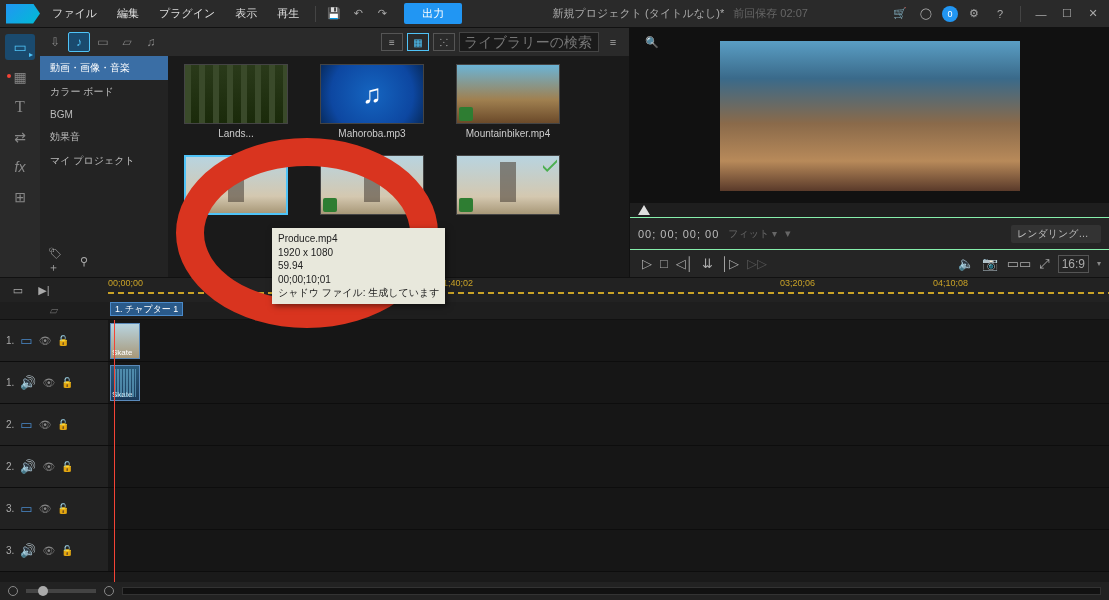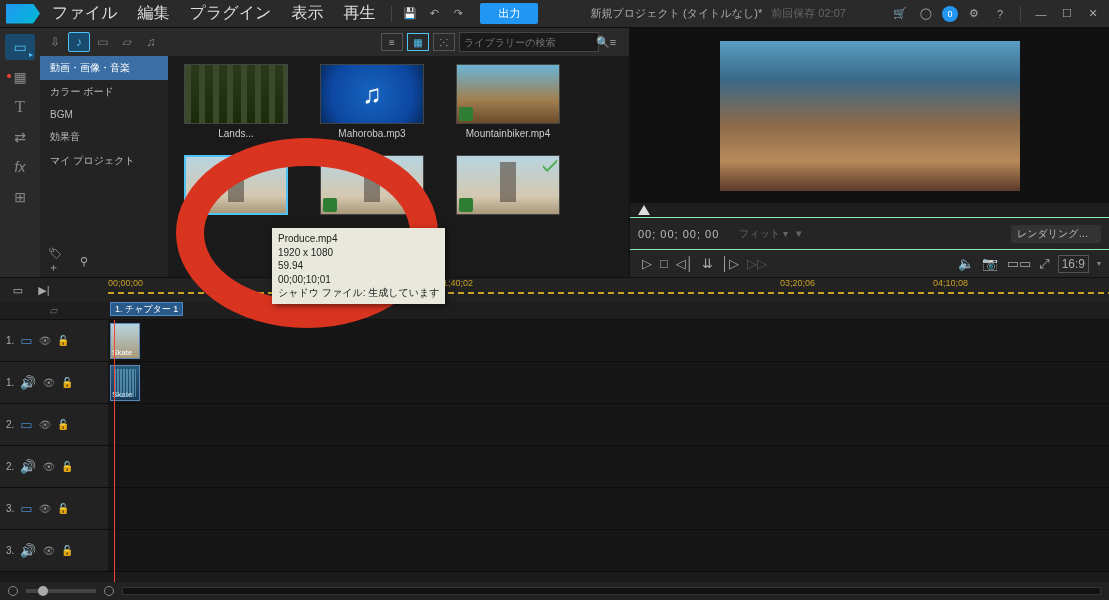--- a/index.html
+++ b/index.html
@@ -1,21 +1,21 @@
 <!DOCTYPE html>
 <html><head>
 <meta charset="utf-8">
 <style>
 * { margin: 0; padding: 0; box-sizing: border-box; font-family: "Meiryo", sans-serif; }
 body { background: #1a1a1a; color: #ccc; width: 1109px; height: 600px; overflow: hidden; font-size: 11px; }
 
 
 .menubar { height: 28px; background: #2a2a2a; display: flex; align-items: center; padding: 0 6px; gap: 4px; border-bottom: 1px solid #111; }
 .logo { width: 34px; height: 20px; background: linear-gradient(135deg,#2196f3,#00bcd4); clip-path: polygon(0 0,80% 0,100% 50%,80% 100%,0 100%); display:flex; align-items:center; justify-content:center; color:#fff; font-weight:bold; font-size:9px; }
-.menu-item { padding: 4px 8px; cursor: pointer; font-size: 16px; color:#ddd; }
+.menu-item { padding: 4px 8px; cursor: pointer; font-size: 11px; color:#ddd; }
 .menubar .sep { width:1px; height:16px; background:#444; margin:0 4px; }
 .icon-btn { width: 20px; height: 20px; display:flex; align-items:center; justify-content:center; cursor:pointer; color:#aaa; border-radius:2px; }
 .export-btn { background:#2196f3; color:#fff; padding:3px 18px; border-radius:2px; cursor:pointer; font-size:11px; margin:0 8px; }
 .title-area { flex:1; text-align:center; color:#aaa; font-size:11px; }
 .title-area .save { color:#666; margin-left:6px; }
 .right-icons { display:flex; gap:6px; align-items:center; }
 .notif-badge { width:16px; height:16px; background:#2196f3; border-radius:50%; color:#fff; font-size:9px; display:flex; align-items:center; justify-content:center; }
 
 
 .upper { display:flex; height:250px; background:#1e1e1e; border-bottom:1px solid #111; }
@@ -35,21 +35,21 @@
 .cat-item { padding:5px 10px; cursor:pointer; font-size:10px; color:#bbb; }
 .cat-item.selected { background:#3a6ea5; color:#fff; }
 .tag-row { display:flex; gap:6px; padding:6px 8px; color:#888; }
 
 
 .media-pane { flex:1; background:#1a1a1a; display:flex; flex-direction:column; position:relative; }
 .media-toolbar { height:28px; background:#2a2a2a; display:flex; align-items:center; justify-content:flex-end; gap:4px; padding:0 6px; }
 .view-btn { width:22px; height:18px; border:1px solid #555; display:flex; align-items:center; justify-content:center; font-size:10px; color:#aaa; cursor:pointer; }
 .view-btn.active { border-color:#4fc3f7; color:#4fc3f7; }
 .search-box { display:flex; align-items:center; background:#1a1a1a; border:1px solid #444; height:20px; padding:0 4px; width:140px; }
-.search-box input { background:transparent; border:none; outline:none; color:#ccc; font-size:10px; flex:1; }
+.search-box input { background:transparent; border:none; outline:none; color:#ccc; font-size:14px; flex:1; }
 .media-grid { flex:1; padding:8px 12px; display:flex; flex-wrap:wrap; gap:16px 24px; align-content:flex-start; overflow:hidden; position:relative; }
 .thumb { width:112px; display:flex; flex-direction:column; align-items:center; gap:4px; cursor:pointer; }
 .thumb-img { width:104px; height:60px; background:#333; border:1px solid #444; position:relative; display:flex; align-items:center; justify-content:center; overflow:hidden; }
 .thumb-img.selected { border:2px solid #4fc3f7; }
 .thumb-label { font-size:10px; color:#ccc; max-width:104px; white-space:nowrap; overflow:hidden; text-overflow:ellipsis; }
 .check { position:absolute; top:2px; right:2px; width:14px; height:14px; background:#4caf50; clip-path:polygon(0 50%,30% 80%,100% 10%,100% 30%,30% 100%,0 70%); }
 .badge { position:absolute; bottom:2px; left:2px; width:14px; height:14px; background:#2e7d32; border-radius:2px; }
 .audio-thumb { background:radial-gradient(circle,#1565c0 0%,#0d47a1 70%,#072b5e 100%); }
 .audio-thumb::after { content:"♫"; color:#fff; font-size:26px; }
 .forest { background:linear-gradient(#2a3a1a,#1a2a0a); }
@@ -65,21 +65,21 @@
 .red-ring { position:absolute; left:176px; top:138px; width:262px; height:190px; border:28px solid #d9341f; border-radius:50%; z-index:20; pointer-events:none; }
 
 
 .preview { width:480px; background:#1e1e1e; display:flex; flex-direction:column; border-left:1px solid #111; }
 .preview-canvas { flex:1; display:flex; align-items:center; justify-content:center; background:#111; }
 .preview-img { width:300px; height:150px; background:linear-gradient(180deg,#5a9ec4 0%,#3a6a8a 25%,#8a6a4a 55%,#b88a5a 80%,#5a3a2a 100%); position:relative; }
 .preview-seek { height:14px; display:flex; align-items:center; padding:0 8px; }
 .seek-tri { width:0; height:0; border-left:6px solid transparent; border-right:6px solid transparent; border-bottom:10px solid #ddd; }
 .preview-controls { height:32px; background:#252525; display:flex; align-items:center; padding:0 8px; gap:8px; border-top:1px solid #86efac; }
 .tc { color:#bbb; font-size:11px; letter-spacing:1px; }
-.fit { color:#666; font-size:10px; margin-left:12px; }
+.fit { color:#666; font-size:10px; margin-left:1px; }
 .pbtns { display:flex; gap:8px; margin-left:4px; }
 .pctrl { color:#aaa; cursor:pointer; font-size:13px; }
 .pctrl.disabled{ color:#555; }
 .preview-right { margin-left:auto; display:flex; gap:8px; align-items:center; }
 .render-btn { background:#333; padding:2px 6px; font-size:10px; color:#bbb; border-radius:2px; cursor:pointer; white-space:nowrap; max-width:90px; overflow:hidden; text-overflow:ellipsis; }
 .aspect { border:1px solid #555; padding:1px 3px; font-size:12px; color:#aaa; }
 
 
 .timeline { height:322px; background:#1a1a1a; display:flex; flex-direction:column; position:relative; }
 .tl-header { height:24px; display:flex; align-items:center; background:#222; }

